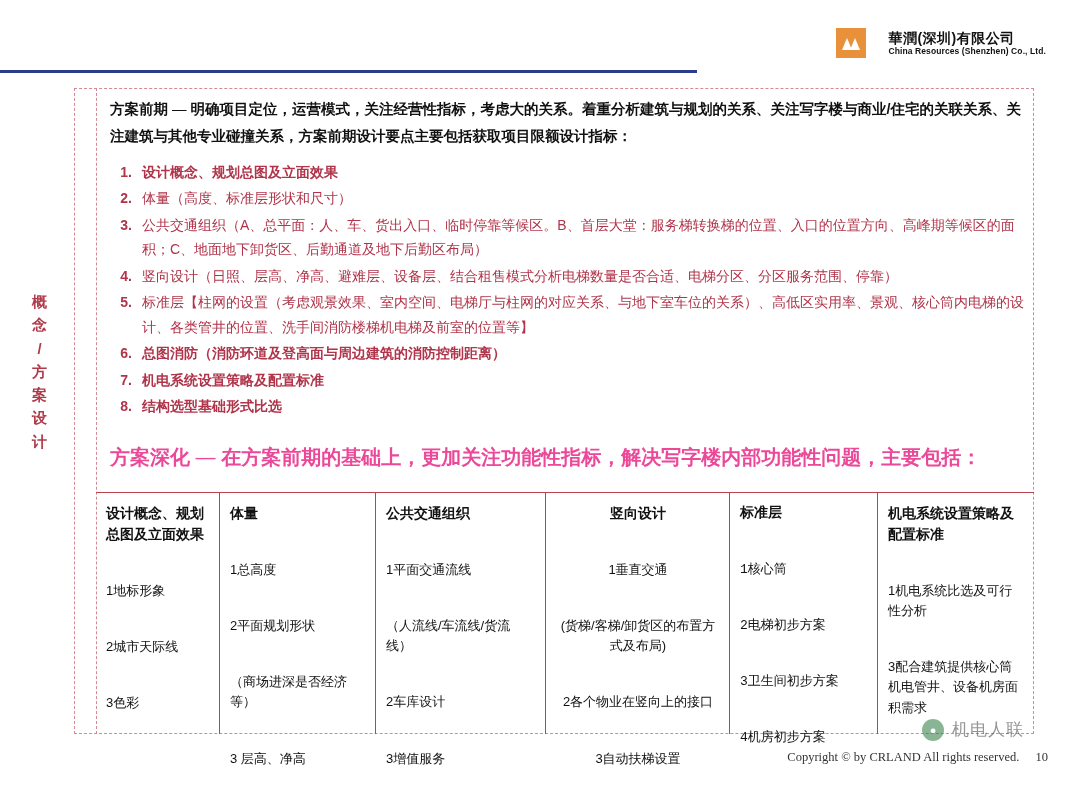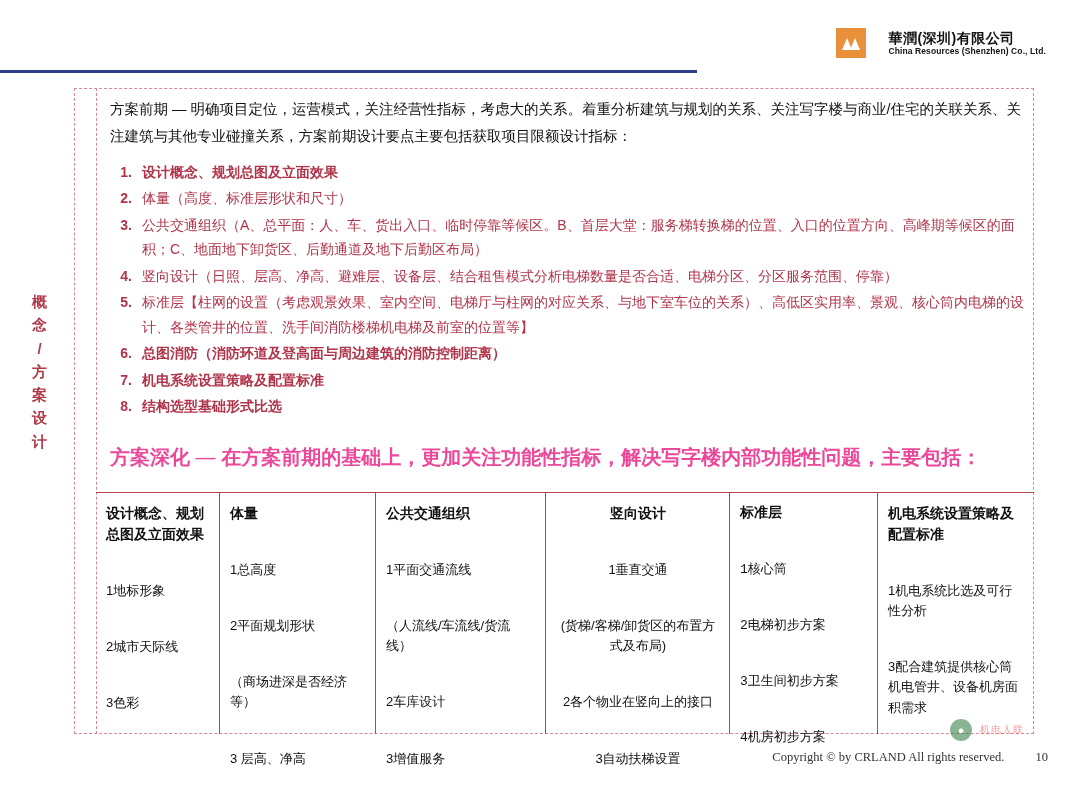--- a/index.html
+++ b/index.html
@@ -53,21 +53,21 @@
   }
 
   .content{
     position:absolute;left:110px;top:96px;width:918px;
   }
 
   .para-lead{
     font-size:14.5px;line-height:1.85;color:#111;
     text-indent:0;
   }
-  .para-lead b{font-weight:normal;}
+  .para-lead b{font-weight:bold;}
 
   ol.items{
     margin:10px 0 0 0;padding:0 0 0 0;list-style:none;
     font-size:14px;line-height:1.75;
   }
   ol.items li{
     color:#b0344a;
     margin-bottom:2px;
     display:flex;
     gap:10px;
@@ -111,33 +111,33 @@
   .c4{width:184px;text-align:center;}
   .c5{width:148px;font-family:Liberation Mono, monospace;}
   .c6{width:156px;}
 
   
   .copyright{
     position:absolute;right:32px;bottom:22px;
     font-size:12.5px;color:#333;
     font-family:"Liberation Serif",serif;
   }
-  .page-num{margin-left:28px;}
+  .page-num{margin-left:13px;}
 
   .watermark{
     position:absolute;right:56px;bottom:46px;
     display:flex;align-items:center;gap:8px;
     opacity:.55;
   }
   .wm-logo{
     width:22px;height:22px;border-radius:50%;
     background:#2c7a3f;color:#fff;font-size:11px;
     display:flex;align-items:center;justify-content:center;
   }
-  .wm-text{font-size:10px;color:#ef4444;letter-spacing:1px;}
+  .wm-text{font-size:17px;color:#404040;letter-spacing:1px;}
 </style>
 </head>
 <body>
 
 <div class="header-logo">
   <span class="logo-mark">
     <svg width="22" height="18" viewBox="0 0 22 18" aria-hidden="true">
       <path d="M2 16 L7 4 L12 16 Z" fill="#ffffff"></path>
       <path d="M10 16 L15 4 L20 16 Z" fill="#ffffff"></path>
     </svg>

